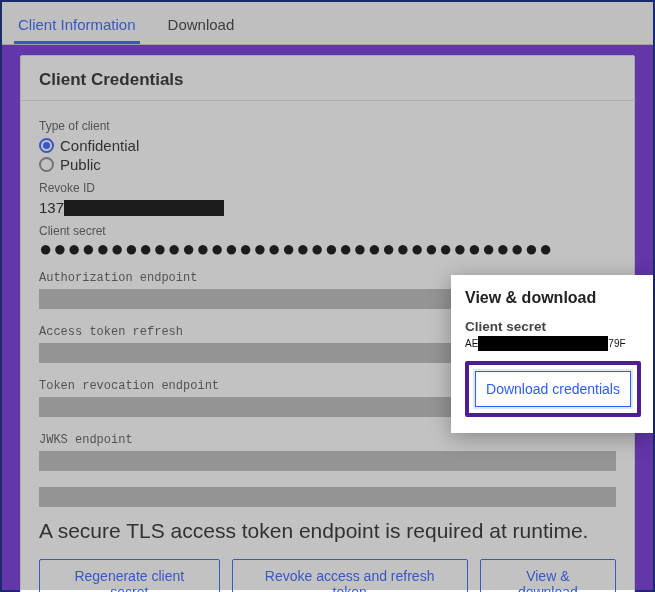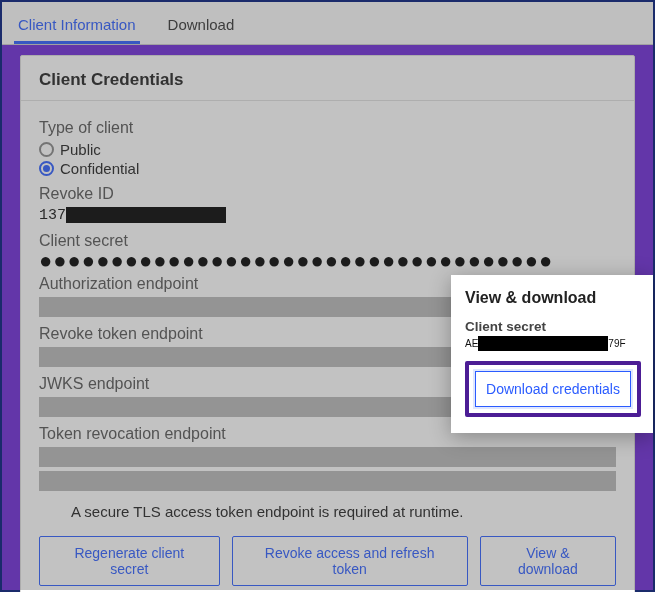--- a/index.html
+++ b/index.html
@@ -57,21 +57,21 @@
     font-size: 17px;
     font-weight: 700;
     color: #222;
     padding: 14px 18px 10px 18px;
     border-bottom: 1px solid #e0e0e0;
   }
   .fields {
     padding: 10px 18px 14px 18px;
   }
   .field-label {
-    font-size: 16px;
+    font-size: 12px;
     color: #555;
     margin-top: 8px;
     margin-bottom: 4px;
   }
   .radio-row {
     display: flex;
     align-items: center;
     gap: 6px;
     margin: 2px 0;
     font-size: 15px;
@@ -92,43 +92,42 @@
     background: #2b5cff;
     border-radius: 50%;
     top: 2px; left: 2px;
   }
   .redacted-bar {
     display: inline-block;
     height: 14px;
     background: #000;
     vertical-align: middle;
   }
-  .client-id-line { display:flex; align-items:flex-start; gap:0; font-size:15px; color:#111;font-family:Liberation Mono, monospace; }
+  .client-id-line { display:flex; align-items:center; gap:0; font-size:15px; color:#111; }
   .client-id-line .redacted-bar { width: 160px; height:16px; }
   .secret-dots {
     font-size: 22px;
     letter-spacing: 1px;
     color: #000;
     line-height: 0.6;
     margin-top:4px;
     overflow:hidden;
     white-space:nowrap;
   }
-  .endpoint-block { margin-top:0; }
+  .endpoint-block { margin-top:16px;font-family:Liberation Mono, monospace; }
   .endpoint-bar {
     margin-top:4px;
     height: 20px;
     background: #b8b8b8;
     width: 100%;
   }
   .note {
-    font-size: 15px;
+    font-size: 21px;
     color: #222;
     margin-top: 12px;
-    margin-left: 32px;
   }
   .button-row {
     display: flex;
     gap: 12px;
     margin-top: 16px;
   }
   .btn {
     border: 1px solid #2b5cff;
     color: #2b5cff;
     background: #fff;
@@ -198,51 +197,51 @@
     <div class="tab">Download</div>
   </div>
 
   <div class="panel">
     <div class="panel-inner">
       <div class="section-title">Client Credentials</div>
 
       <div class="fields">
         <div class="field-label">Type of client</div>
         <div class="radio-row">
+          <span class="radio sel"></span>
+          <span>Confidential</span>
+        </div>
+        <div class="radio-row">
           <span class="radio"></span>
           <span>Public</span>
-        </div>
-        <div class="radio-row">
-          <span class="radio sel"></span>
-          <span>Confidential</span>
         </div>
 
         <div class="field-label">Revoke ID</div>
         <div class="client-id-line">
           <span>137</span>
             <span class="redacted-bar"></span>
         </div>
 
         <div class="field-label">Client secret</div>
         <div class="secret-dots">●●●●●●●●●●●●●●●●●●●●●●●●●●●●●●●●●●●●</div>
 
         <div class="endpoint-block">
           <div class="field-label">Authorization endpoint</div>
           <div class="endpoint-bar"></div>
         </div>
         <div class="endpoint-block">
-          <div class="field-label">Revoke token endpoint</div>
+          <div class="field-label">Access token refresh</div>
+          <div class="endpoint-bar"></div>
+        </div>
+        <div class="endpoint-block">
+          <div class="field-label">Token revocation endpoint</div>
           <div class="endpoint-bar"></div>
         </div>
         <div class="endpoint-block">
           <div class="field-label">JWKS endpoint</div>
-          <div class="endpoint-bar"></div>
-        </div>
-        <div class="endpoint-block">
-          <div class="field-label">Token revocation endpoint</div>
           <div class="endpoint-bar"></div>
         </div>
         <div class="endpoint-block">
           <div class="endpoint-bar"></div>
         </div>
 
         <div class="note">A secure TLS access token endpoint is required at runtime.</div>
 
         <div class="button-row">
           <button class="btn">Regenerate client secret</button>

